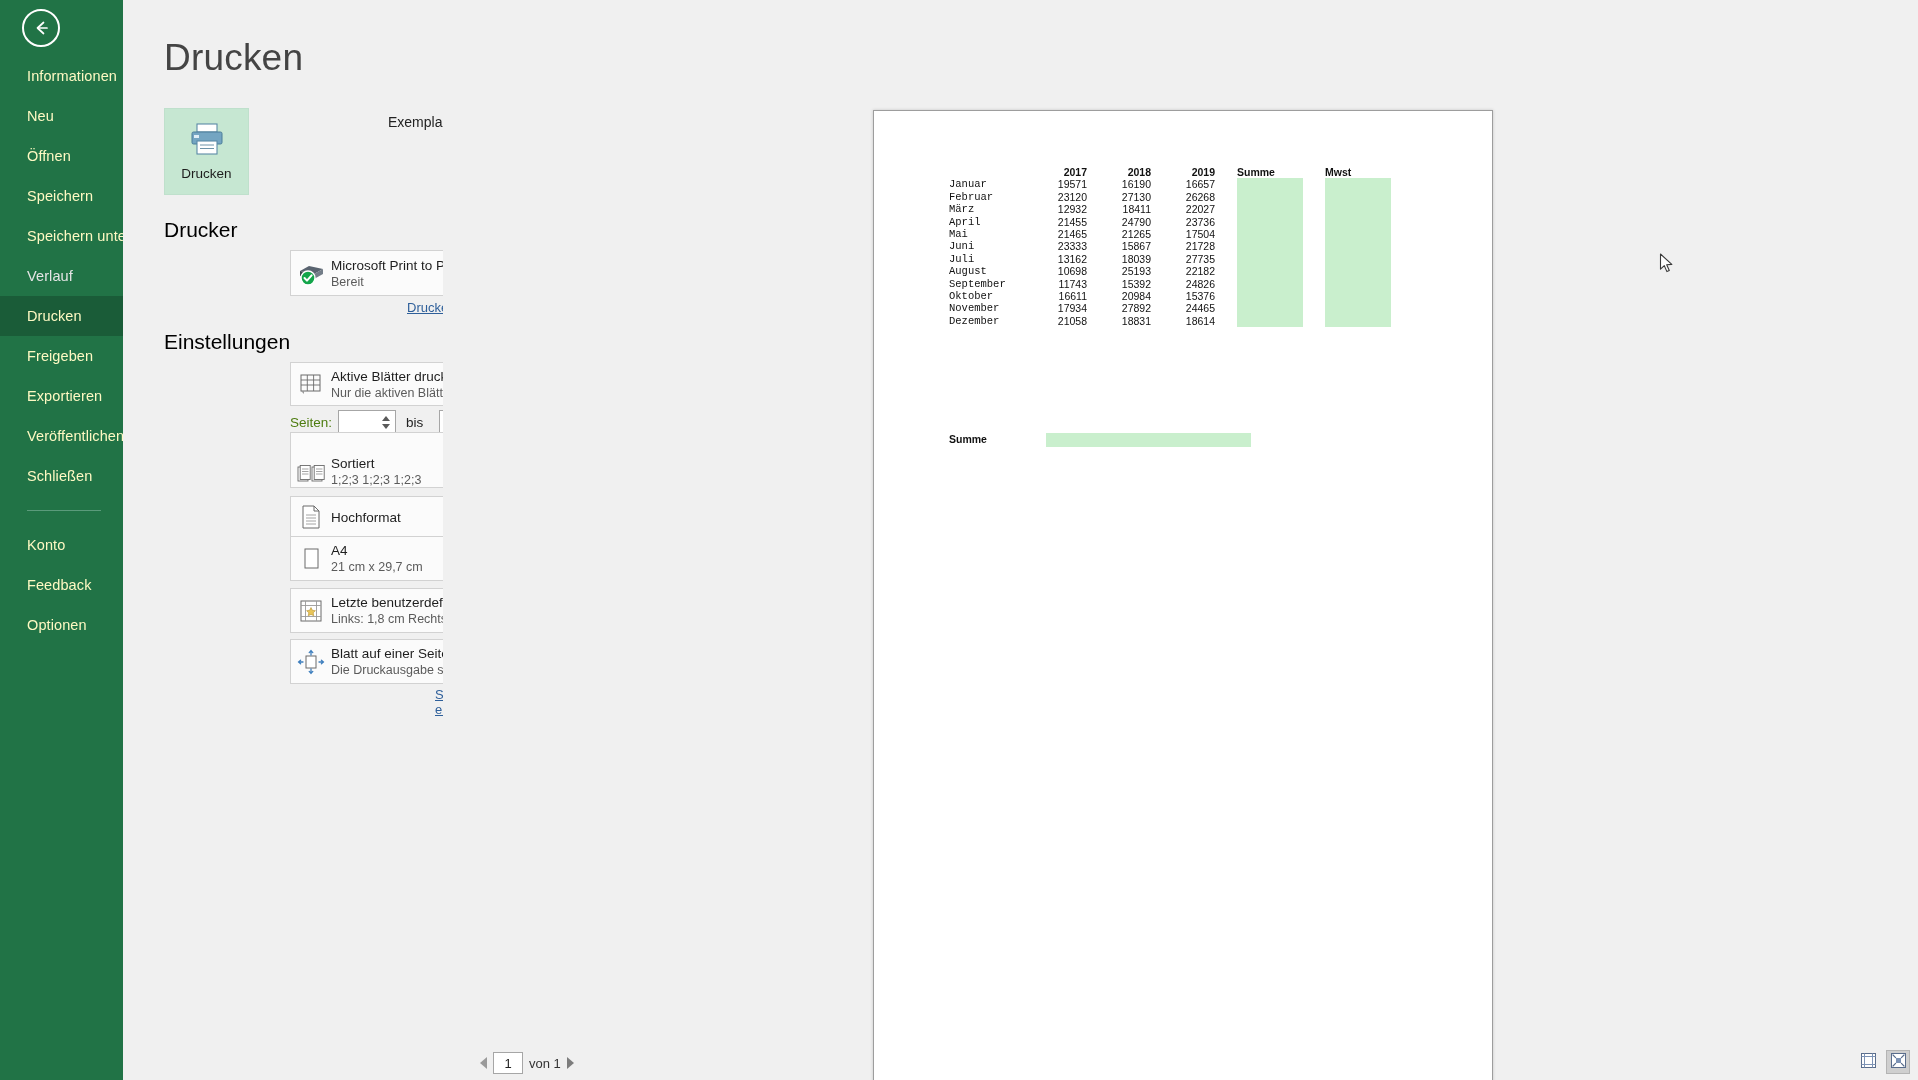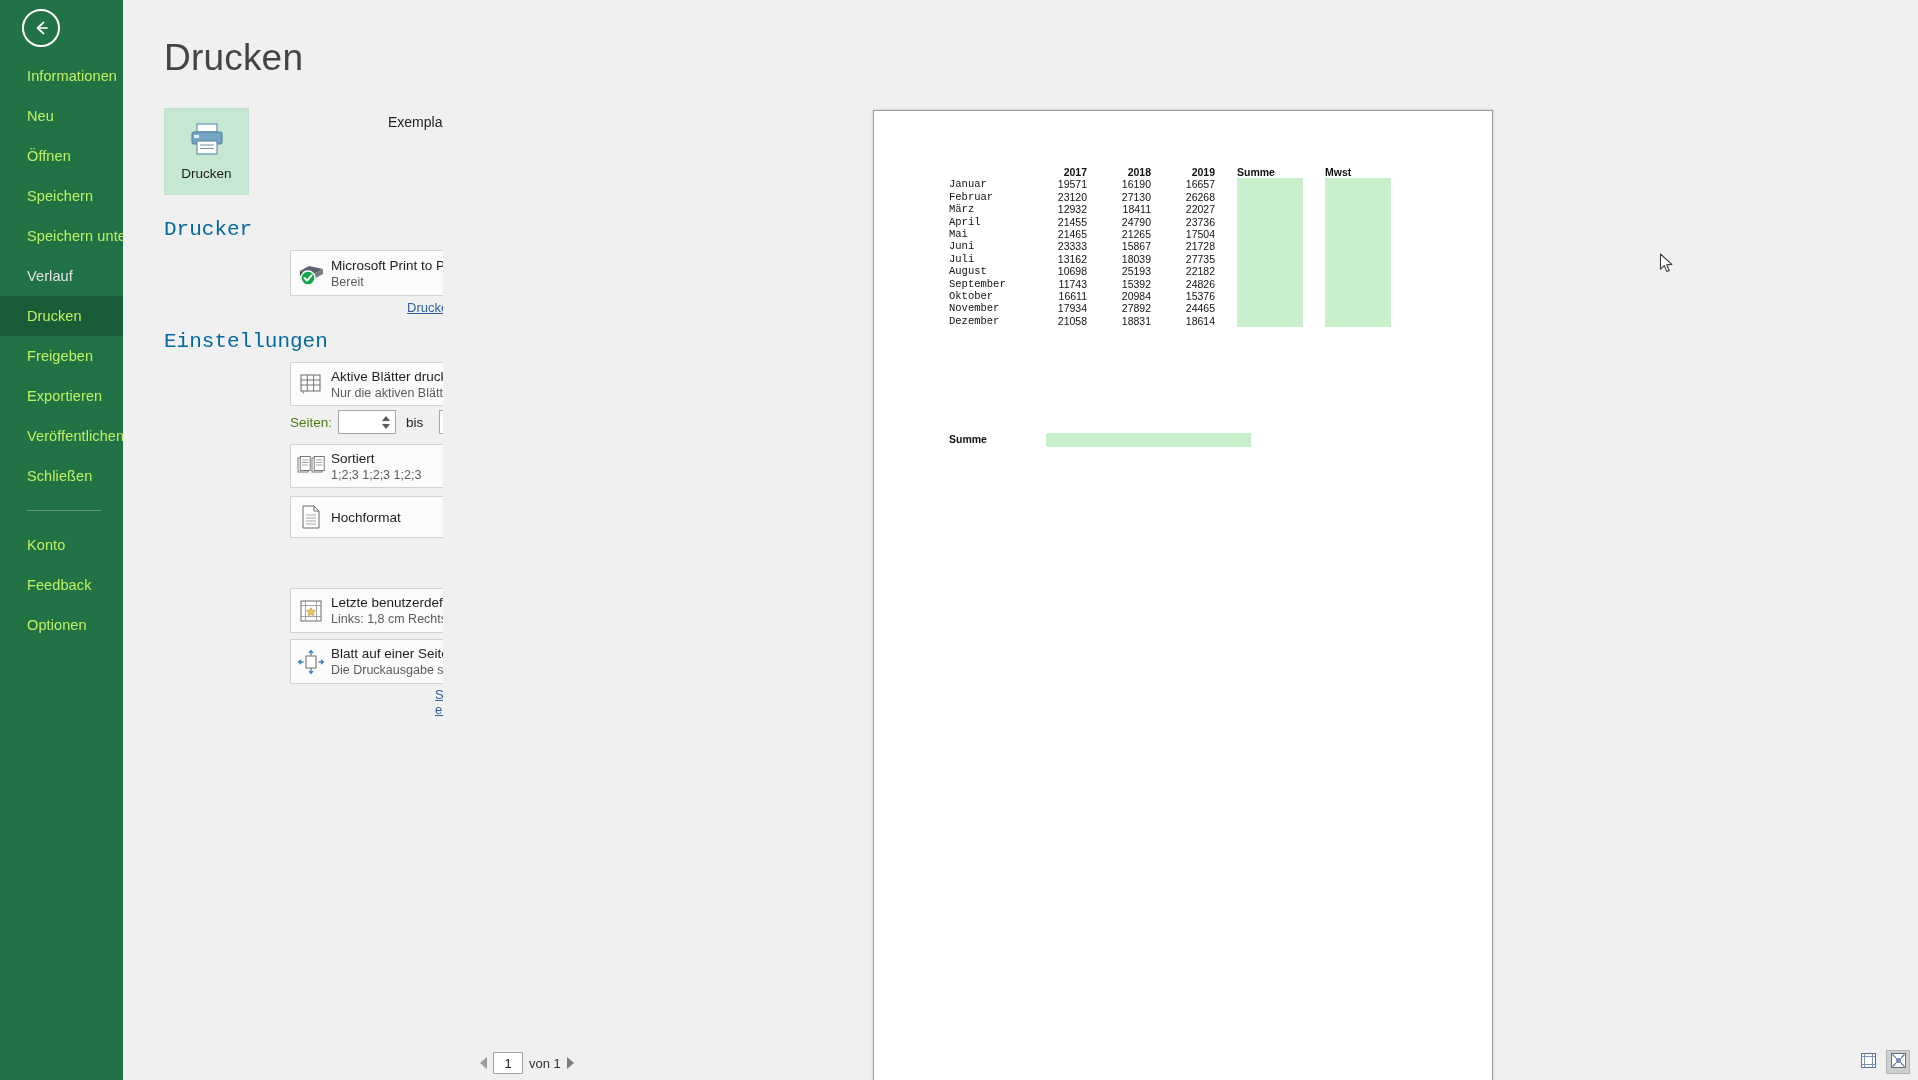--- a/index.html
+++ b/index.html
@@ -35,21 +35,21 @@
     cursor: pointer;
   }
   .back-circle svg { display:block; }
   .nav-items {
     position: absolute; left: 0; top: 56px; width: 123px;
   }
   .nav-item {
     height: 40px;
     display: flex; align-items: center;
     padding-left: 27px;
-    color: #bef264;
+    color: #fef9c3;
     font-size: 14.5px;
     letter-spacing: .1px;
     cursor: pointer;
     white-space: nowrap;
   }
   .nav-item.selected { background: #1a5c38; }
   .nav-item.disabled { color: #e5e5e5; cursor: default; }
   .nav-sep {
     height: 1px; background: #5b9b7b;
     margin: 14px 22px 14px 27px;
@@ -103,21 +103,21 @@
     width: 0; height: 0; border-left: 4px solid transparent;
     border-right: 4px solid transparent; cursor: pointer;
   }
   .spin-arrows .up { border-bottom: 5px solid #5a5a5a; }
   .spin-arrows .dn { border-top: 5px solid #5a5a5a; }
 
   .copies-spin { position: absolute; left: 340px; top: 110px; width: 56px; }
 
   .sec-head {
     position: absolute; left: 41px;
-    font-size: 21px; color: #0369a1; font-weight: 400; font-family: Liberation Mono, monospace;
+    font-size: 21px; color: #000000; font-weight: 400;
   }
   .info-ico {
     position: absolute; width: 14px; height: 14px;
     border: 1.3px solid #9a9a9a; border-radius: 50%;
     color: #8a8a8a; font-size: 10px; font-style: italic;
     text-align: center; line-height: 12px;
     font-family: "Liberation Serif", serif; cursor: pointer;
   }
 
   .combo {
@@ -375,21 +375,21 @@
     </div>
     <div class="bis-label">bis</div>
     <div class="spin-box" style="position:absolute; left:316px; top:410px; width:58px;">
       <span class="val"></span>
       <span class="spin-arrows">
         <span class="up"></span>
         <span class="dn"></span>
       </span>
     </div>
 
-    <div class="combo" style="top:444px; height:44px;">
+    <div class="combo" style="top:432px; height:56px;align-items:flex-end;">
       <span class="ico">
         <svg width="30" height="24" viewBox="0 0 30 24" aria-hidden="true">
           <rect x="2" y="4" width="10" height="14" fill="#fff" stroke="#6b6b6b" stroke-width="0.9"></rect>
           <rect x="4.2" y="2.5" width="10" height="14" fill="#fff" stroke="#6b6b6b" stroke-width="0.9"></rect>
           <line x1="6" y1="6" x2="12.5" y2="6" stroke="#8d8d8d" stroke-width="0.8"></line>
           <line x1="6" y1="8.5" x2="12.5" y2="8.5" stroke="#8d8d8d" stroke-width="0.8"></line>
           <line x1="6" y1="11" x2="12.5" y2="11" stroke="#8d8d8d" stroke-width="0.8"></line>
           <rect x="16" y="4" width="10" height="14" fill="#fff" stroke="#6b6b6b" stroke-width="0.9"></rect>
           <rect x="18.2" y="2.5" width="10" height="14" fill="#fff" stroke="#6b6b6b" stroke-width="0.9"></rect>
           <line x1="20" y1="6" x2="26.5" y2="6" stroke="#8d8d8d" stroke-width="0.8"></line>
@@ -418,20 +418,34 @@
         </svg>
       </span>
       <span class="txt">
         <div class="t1">Hochformat</div>
       </span>
       <span class="caret">
           <span class="caret-tri"></span>
         </span>
     </div>
 
+    <div class="combo" style="top:536px; height:45px;">
+      <span class="ico">
+        <svg width="22" height="26" viewBox="0 0 22 26" aria-hidden="true">
+          <rect x="5" y="3" width="13" height="19" fill="#fff" stroke="#6b6b6b" stroke-width="1"></rect>
+        </svg>
+      </span>
+      <span class="txt">
+        <div class="t1">A4</div>
+        <div class="t2">21 cm x 29,7 cm</div>
+      </span>
+      <span class="caret">
+          <span class="caret-tri"></span>
+        </span>
+    </div>
 
     <div class="combo" style="top:588px; height:45px;">
       <span class="ico">
         <svg width="26" height="26" viewBox="0 0 26 26" aria-hidden="true">
           <rect x="3" y="3" width="20" height="20" fill="#fff" stroke="#6b6b6b" stroke-width="1"></rect>
           <line x1="7.5" y1="3" x2="7.5" y2="23" stroke="#9a9a9a" stroke-width="0.9"></line>
           <line x1="18.5" y1="3" x2="18.5" y2="23" stroke="#9a9a9a" stroke-width="0.9"></line>
           <line x1="3" y1="7.5" x2="23" y2="7.5" stroke="#9a9a9a" stroke-width="0.9"></line>
           <line x1="3" y1="18.5" x2="23" y2="18.5" stroke="#9a9a9a" stroke-width="0.9"></line>
           <polygon points="13,9.5 14.4,12.3 17.4,12.7 15.2,14.8 15.8,17.8 13,16.4 10.2,17.8 10.8,14.8 8.6,12.7 11.6,12.3" fill="#e8c55a" stroke="#b79232" stroke-width="0.6"></polygon>

